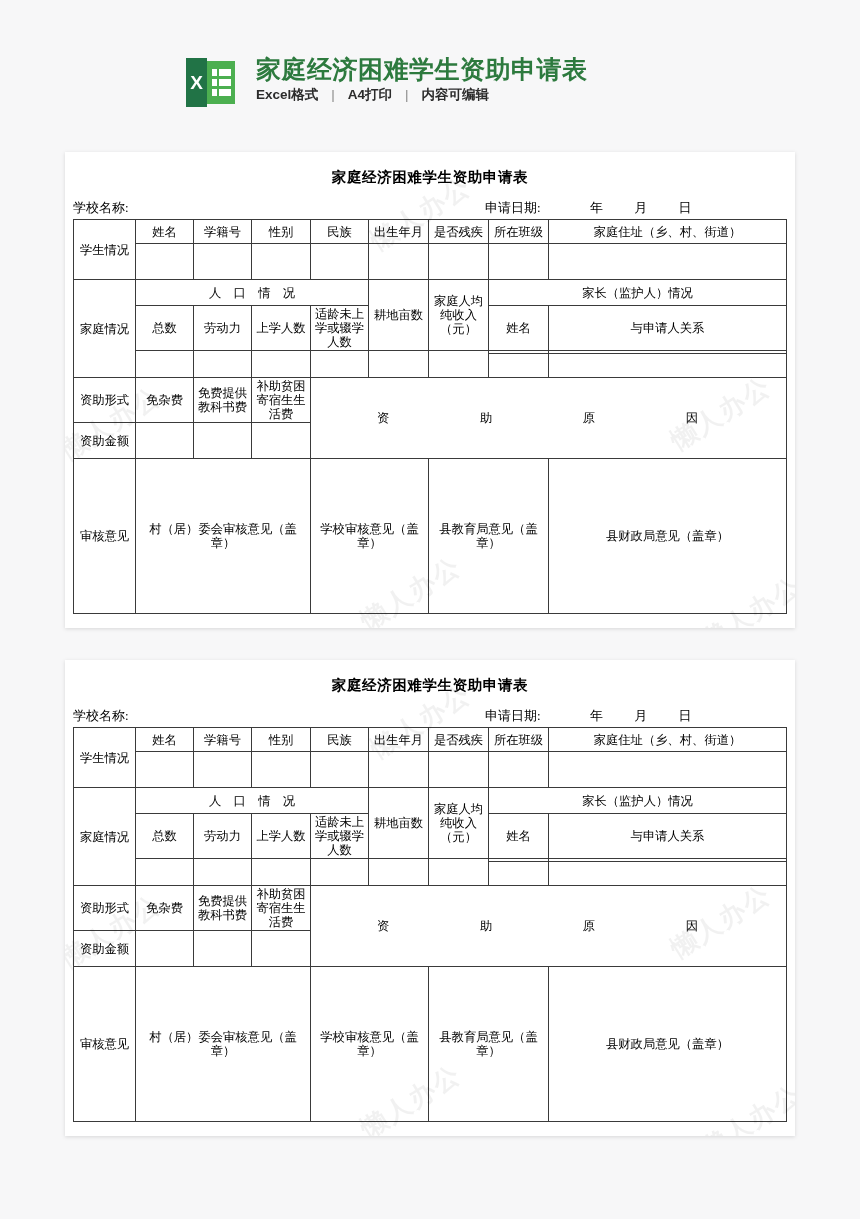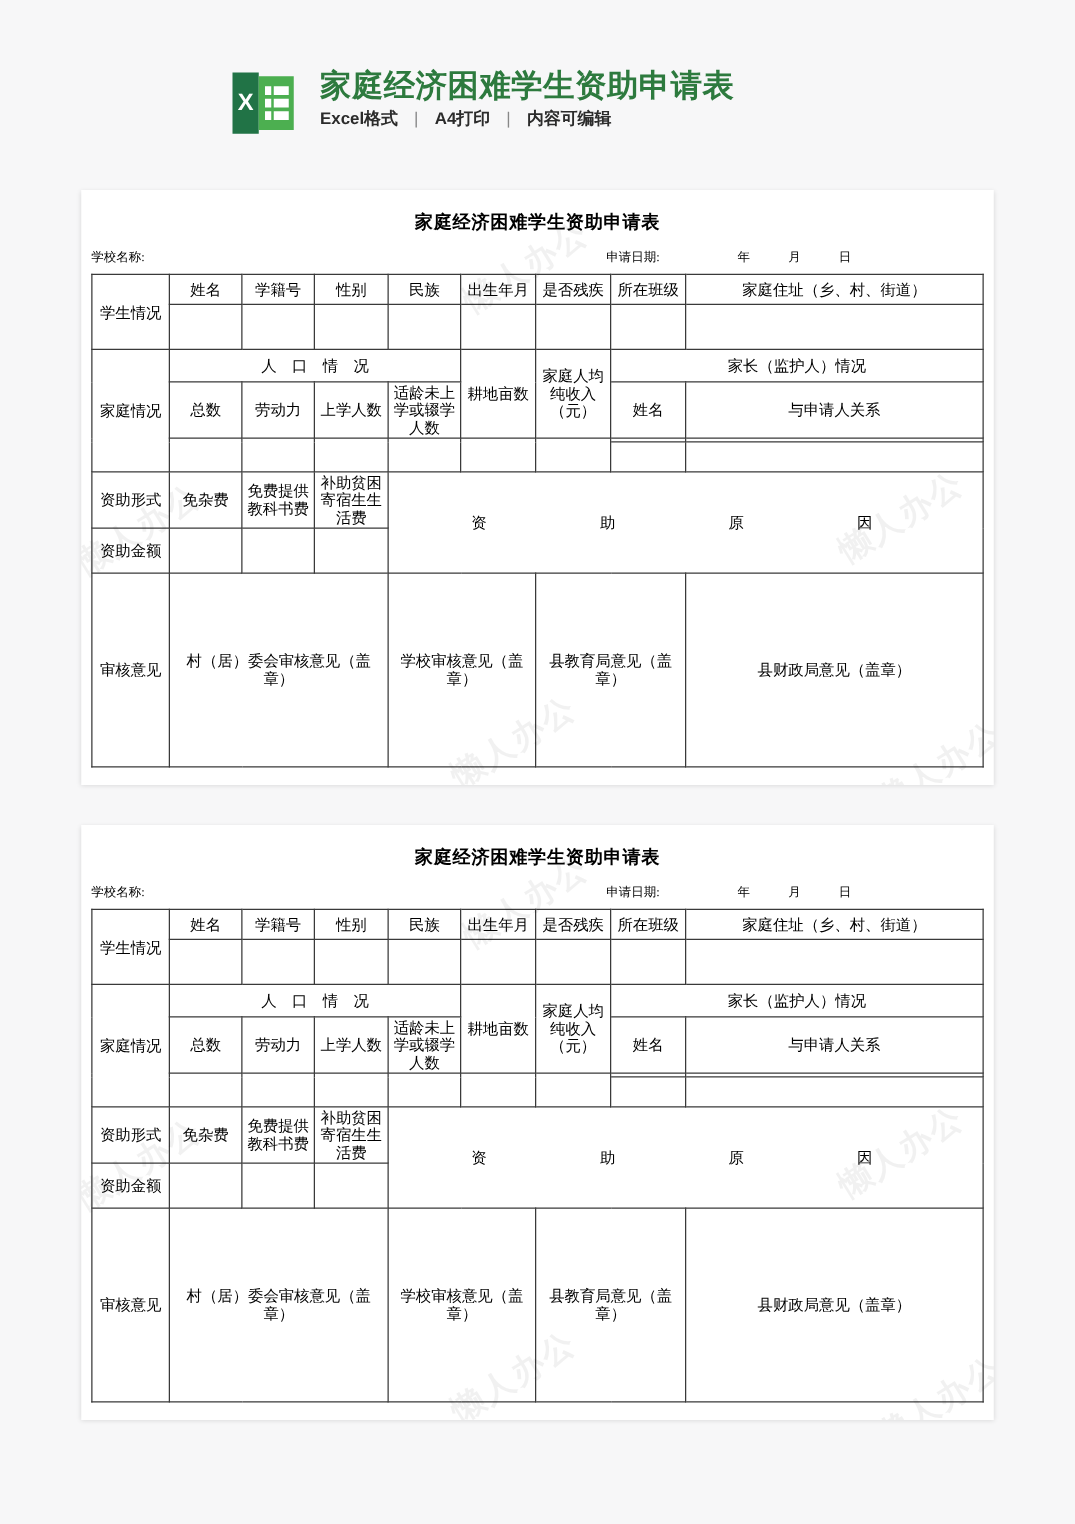--- a/index.html
+++ b/index.html
@@ -92,21 +92,21 @@
     font-size: 14.5px;
     font-weight: bold;
     letter-spacing: .6px;
     color: #000;
     padding: 2px 0 12px 0;
   }
 
   .meta-row {
     position: relative;
     height: 20px;
-    font-size: 10px;
+    font-size: 13px;
     color: #000;
     padding-left: 2px;
   }
   .meta-row .school { position: absolute; left: 3px; top: 0; white-space: nowrap; }
   .meta-row .applydate { position: absolute; left: 415px; top: 0; white-space: nowrap; }
   .meta-row .ymd { position: absolute; left: 520px; top: 0; white-space: nowrap; letter-spacing: 14px; }
 
   table.form {
     border-collapse: collapse;
     table-layout: fixed;

